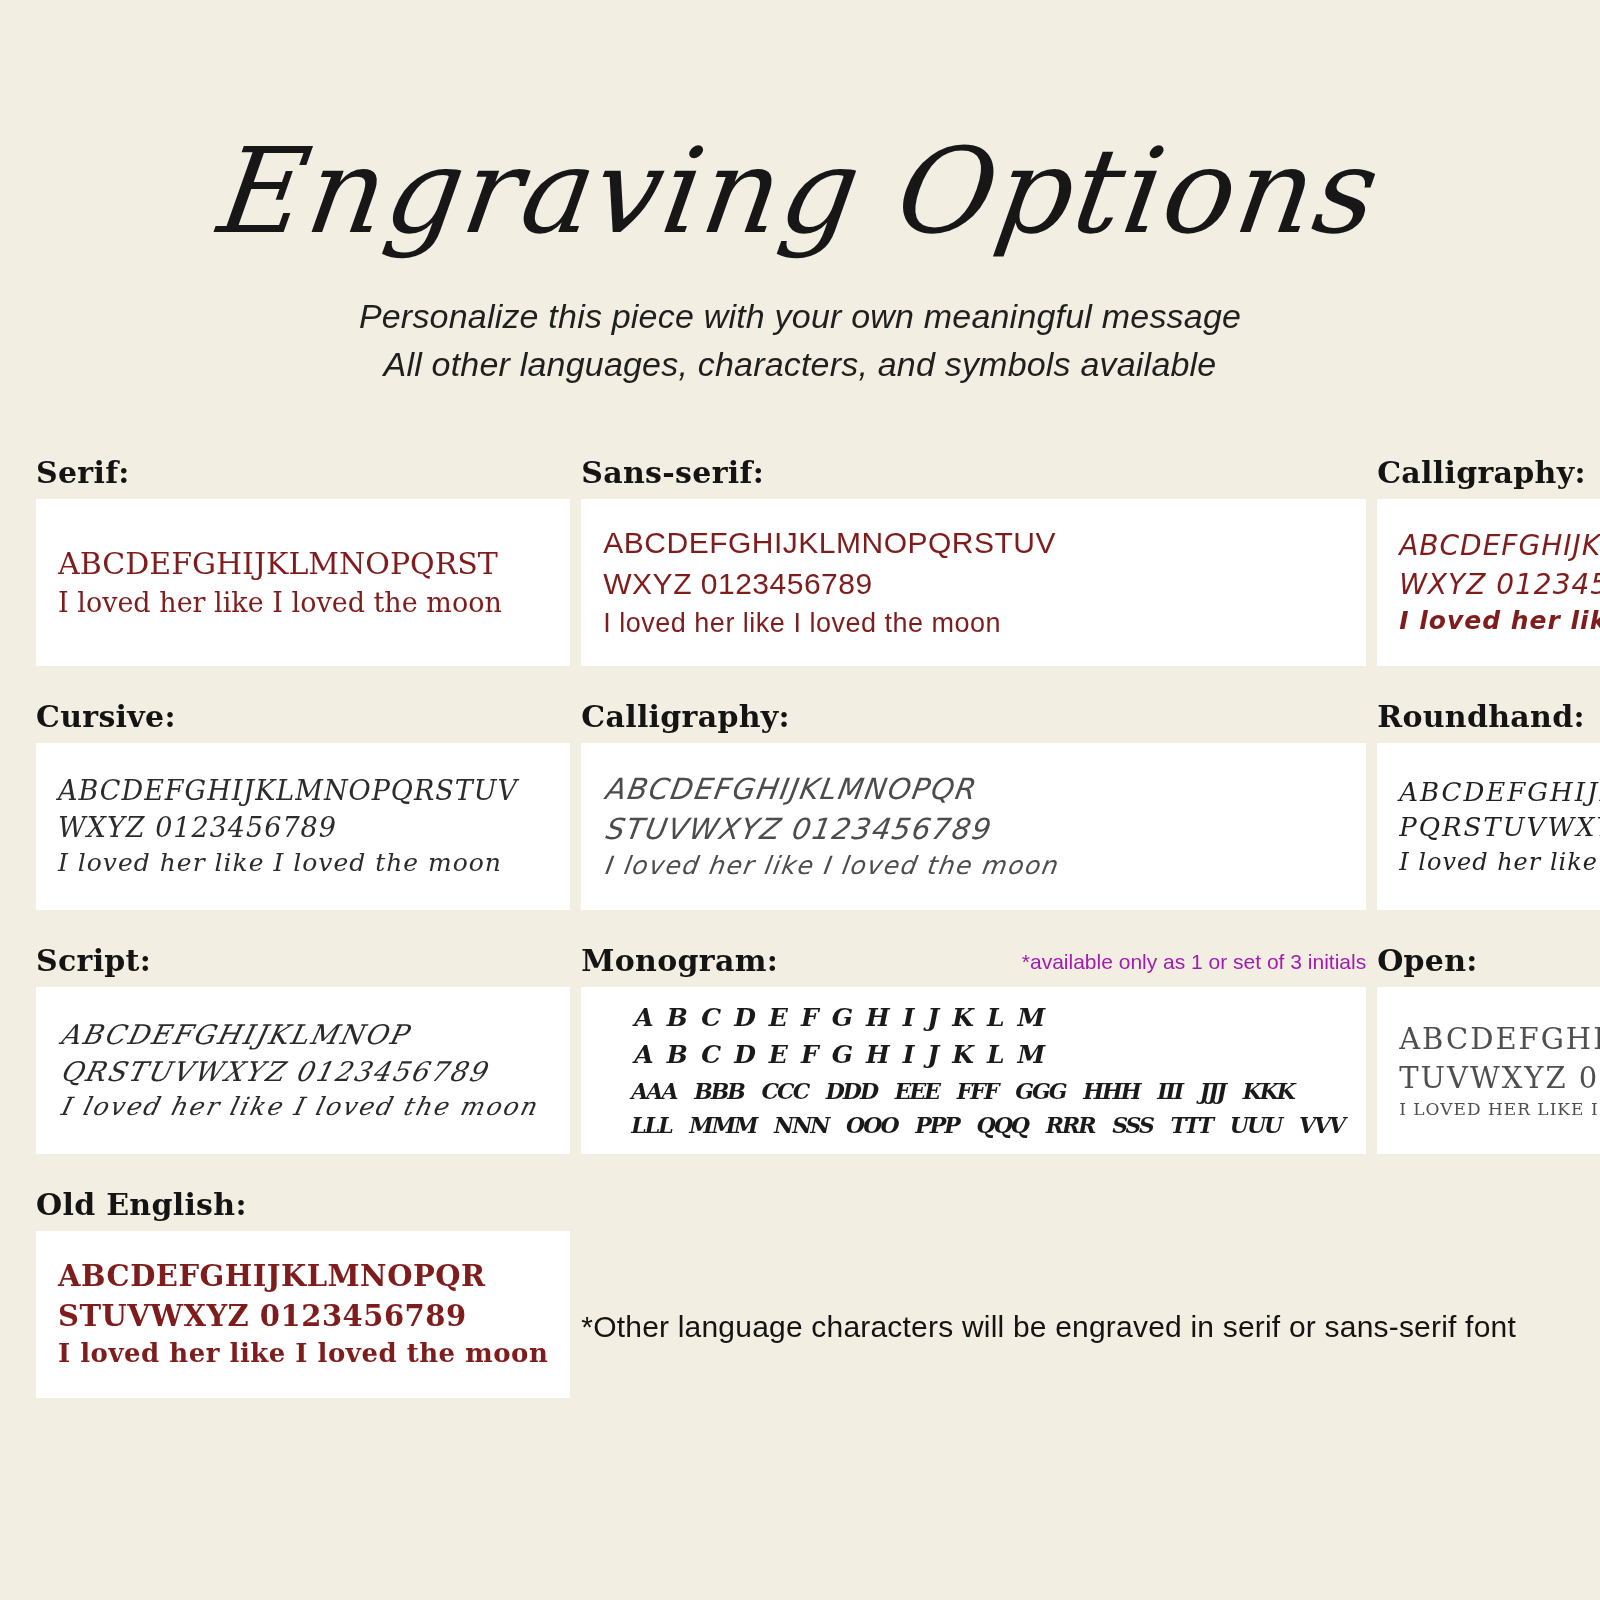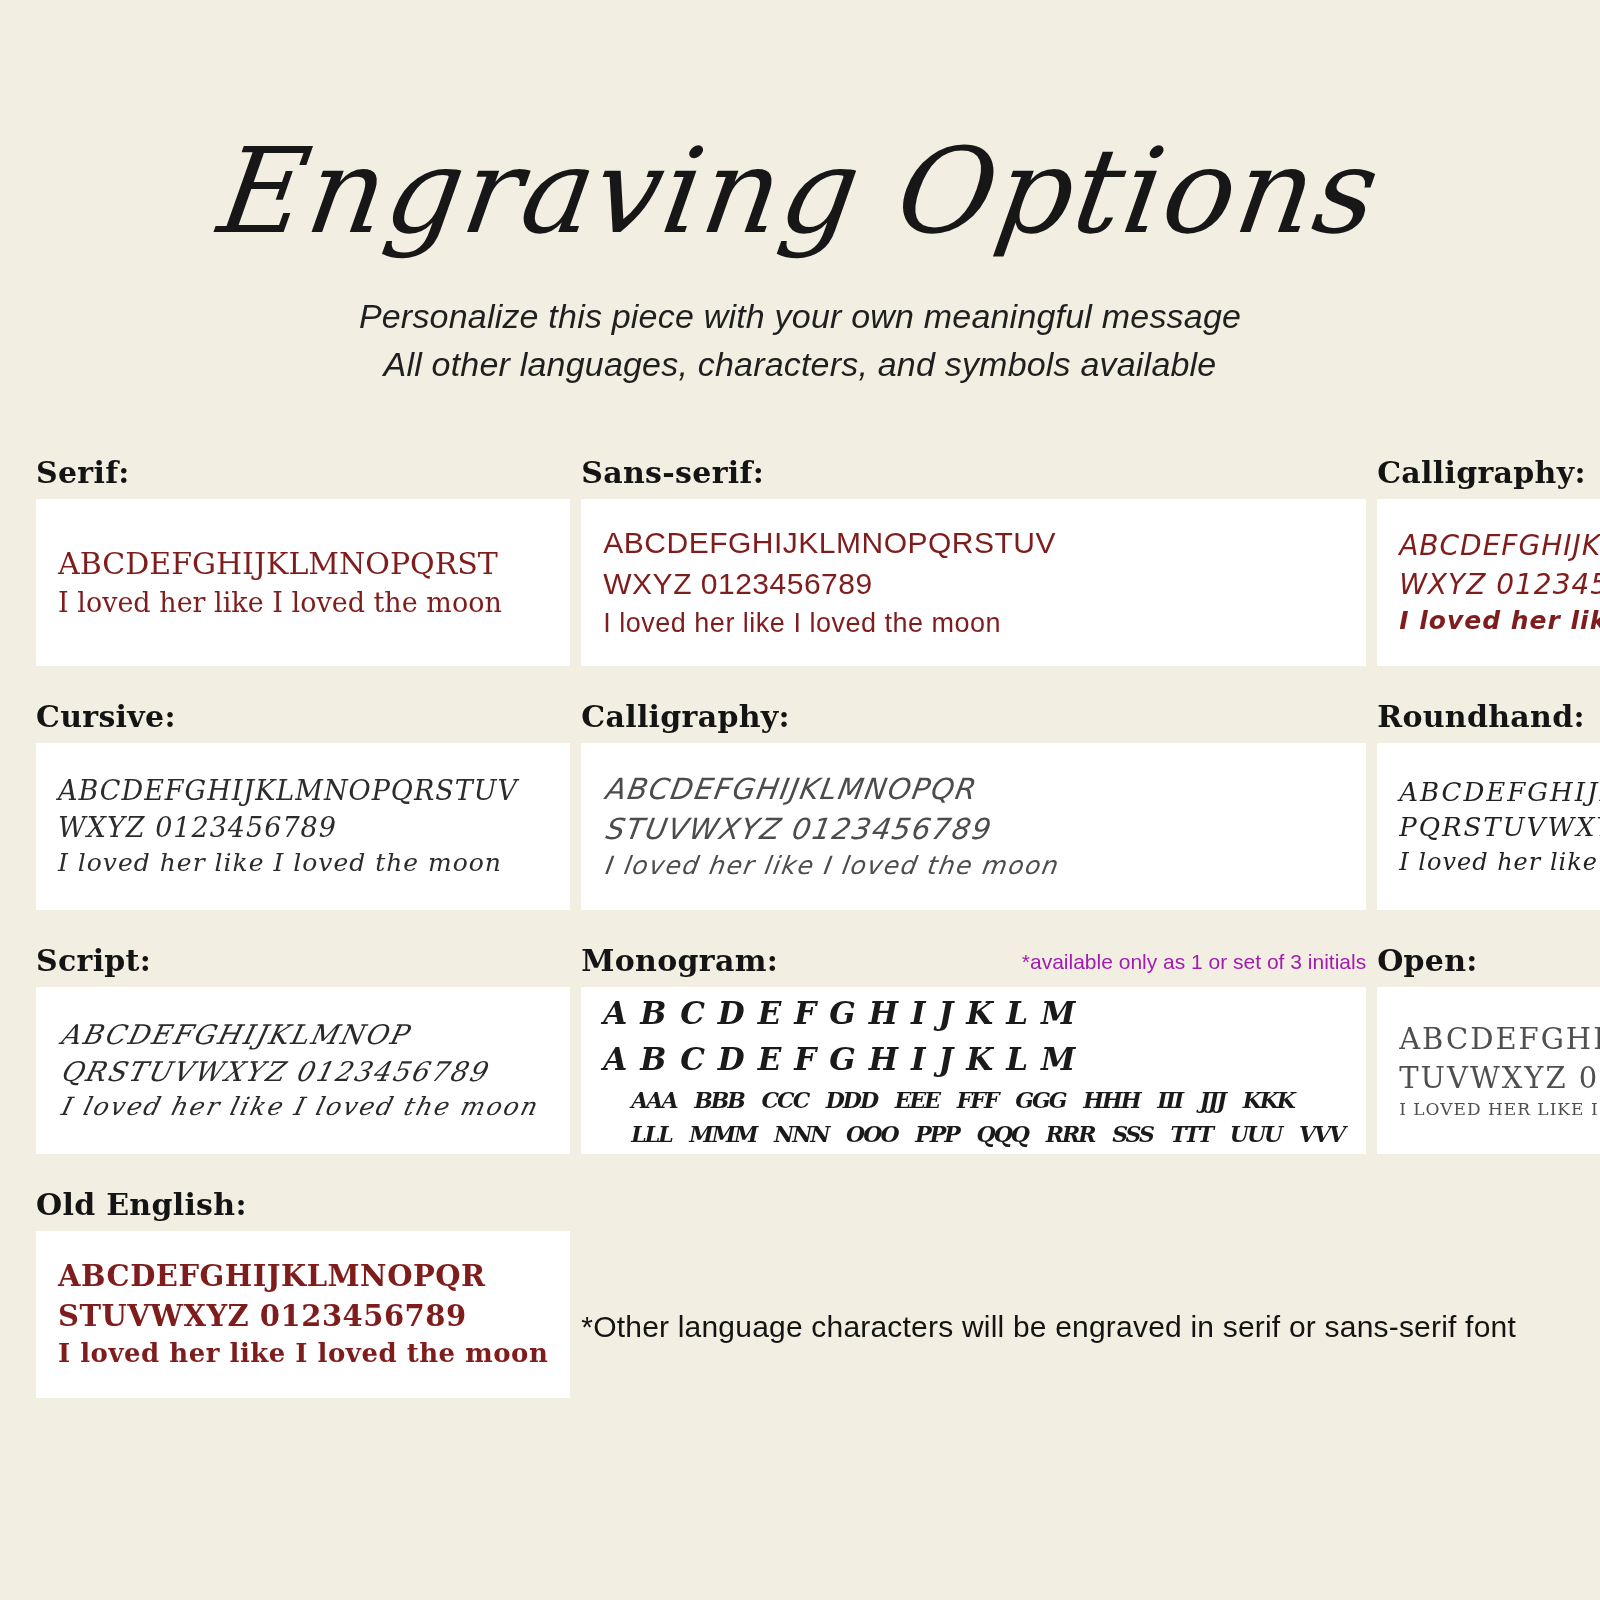--- a/index.html
+++ b/index.html
@@ -93,21 +93,21 @@
   .style-calligraphy .s-sentence { font-size: 25px; }
 
   .style-roundhand .s-line { font-family: "DejaVu Serif", serif; font-style: italic; font-size: 26px; letter-spacing: 2px; color: #222222; }
   .style-roundhand .s-sentence { font-size: 24px; letter-spacing: 1px; }
 
   .style-script .s-line { font-family: "DejaVu Serif", serif; font-style: italic; font-size: 27px; letter-spacing: 2px; color: #2a2a2a; transform: skewX(-14deg); transform-origin: left bottom; }
   .style-script .s-sentence { font-size: 25px; }
 
   .style-monogram { padding-top: 10px; padding-bottom: 10px; }
   .style-monogram .s-line { font-family: "DejaVu Serif", serif; font-style: italic; font-weight: bold; color: #1a1a1a; }
-  .style-monogram .mono-caps { font-size: 31px; letter-spacing: 13px; line-height: 1.5; }
+  .style-monogram .mono-caps { font-size: 25px; letter-spacing: 13px; line-height: 1.5; margin-left: 31px; }
   .style-monogram .mono-triples { font-size: 22px; letter-spacing: -2px; word-spacing: 12px; line-height: 1.55; text-indent: 28px; }
 
   .style-open .s-line { font-family: "DejaVu Serif", serif; font-size: 29px; letter-spacing: 2px; color: #4f4f4f; }
   .style-open .s-sentence { font-size: 17px; letter-spacing: 1px; }
 
   .style-oldenglish .s-line { font-family: "DejaVu Serif", serif; font-weight: bold; font-size: 29px; letter-spacing: 0.5px; }
   .style-oldenglish .s-sentence { font-size: 26px; }
 
   
   .footnote-cell {

